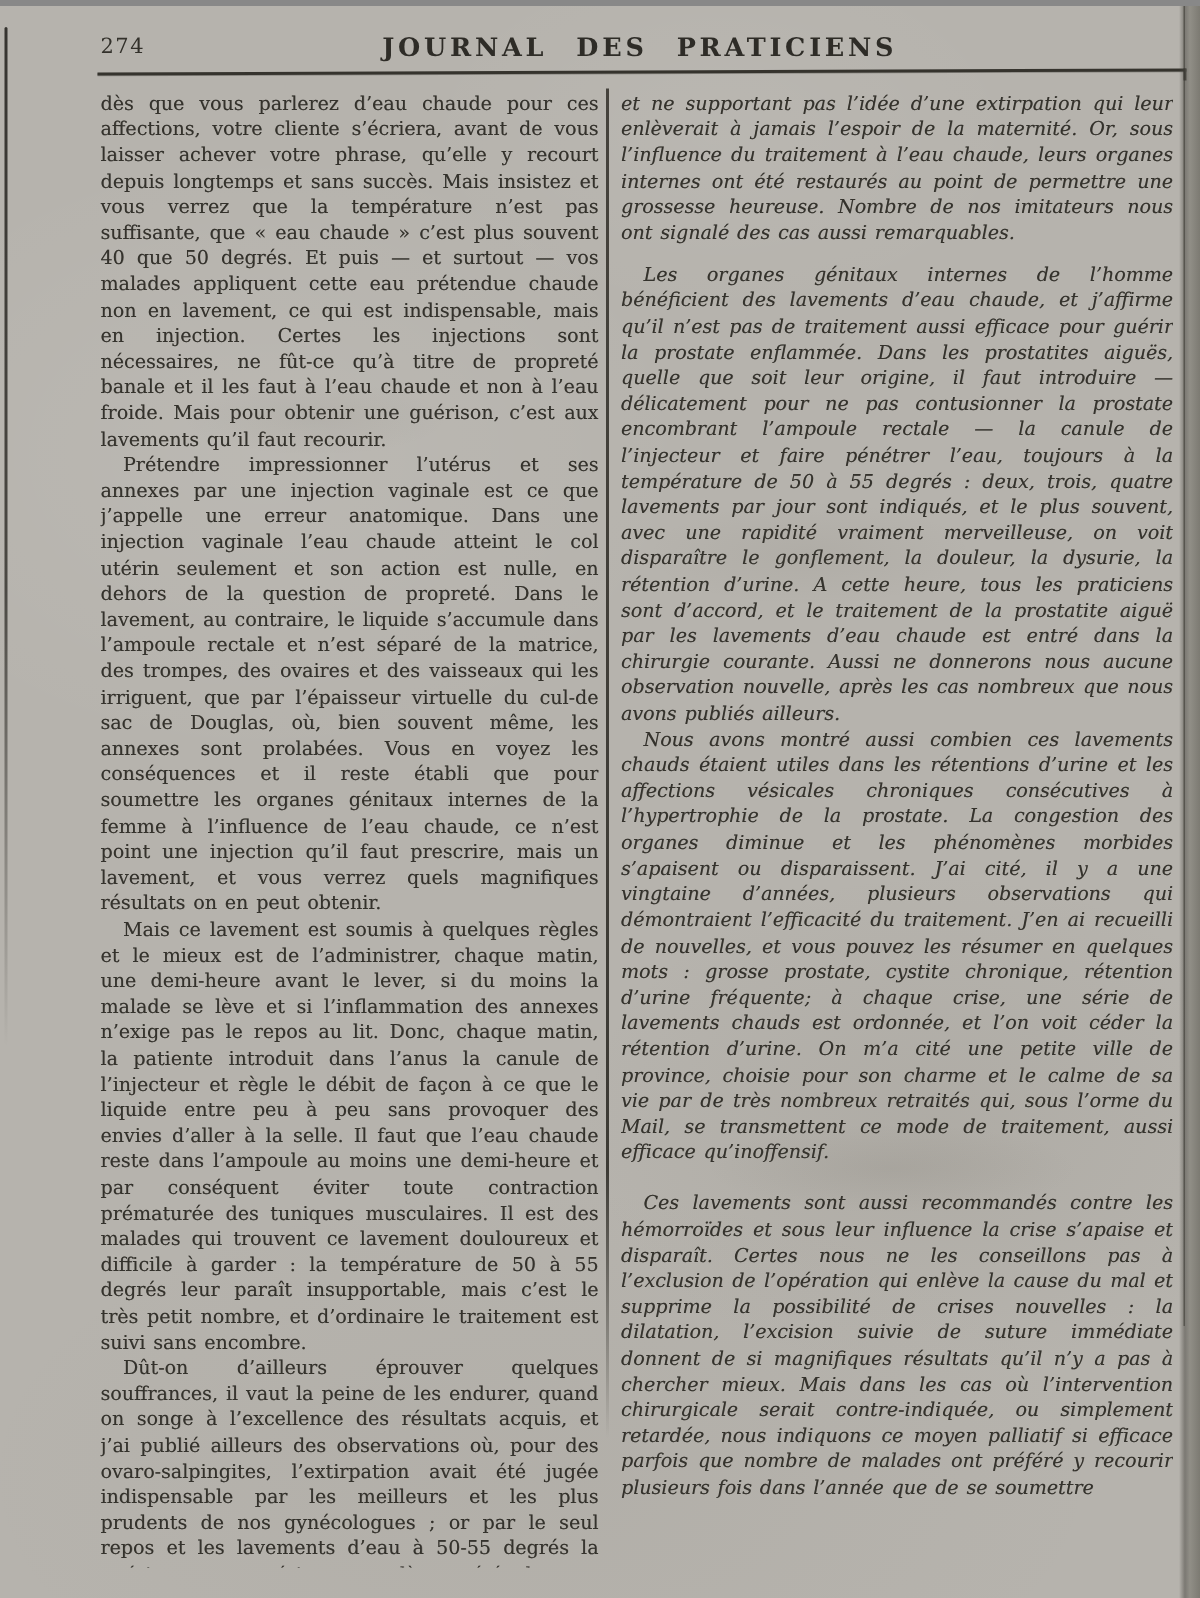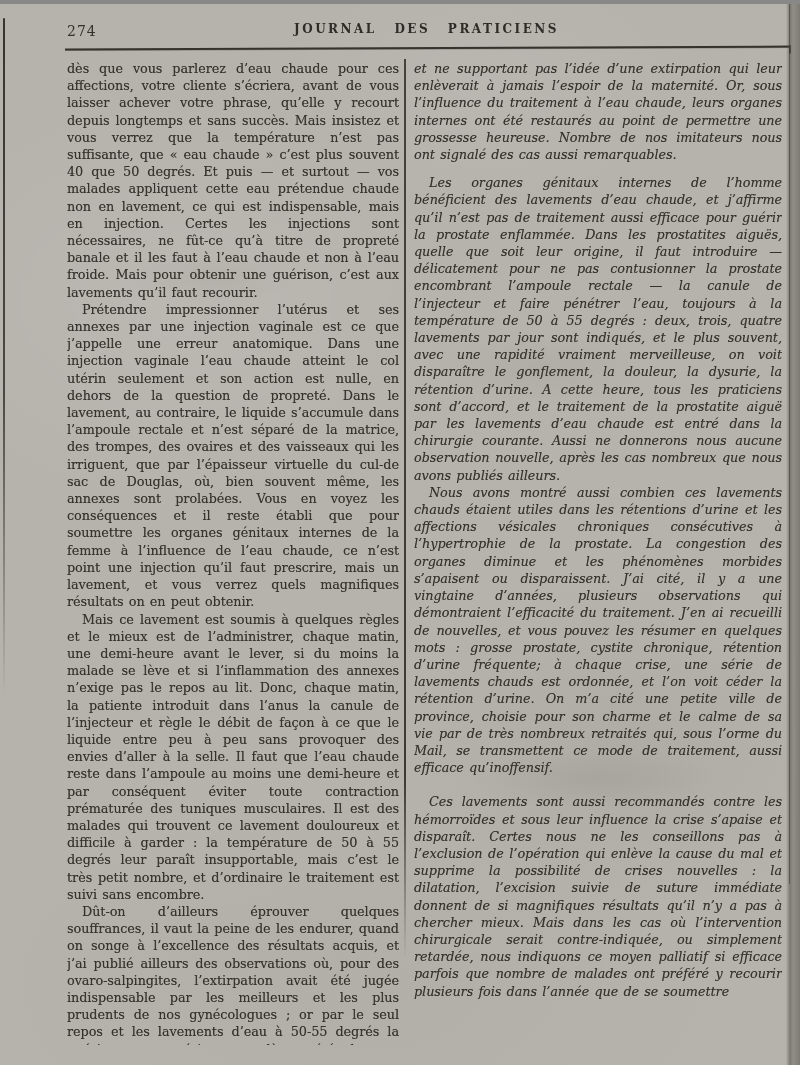--- a/index.html
+++ b/index.html
@@ -19,21 +19,21 @@
   }
   
   .page-number{
     position:absolute;left:67px;top:19px;
     font-size:14px;letter-spacing:1px;
     color:#33312b;
   }
   .journal-title{
     position:absolute;left:65px;right:12px;top:18px;
     text-align:center;
-    font-size:12px;font-weight:bold;
+    font-size:17px;font-weight:bold;
     letter-spacing:2.5px;word-spacing:11px;
     color:#2e2c27;
   }
   .header-rule{
     position:absolute;left:65px;top:43px;
     width:726px;height:2px;
     background:#35332d;
     transform:rotate(-0.22deg);
     box-shadow:0 0.5px 0 rgba(53,51,45,.35);
   }

